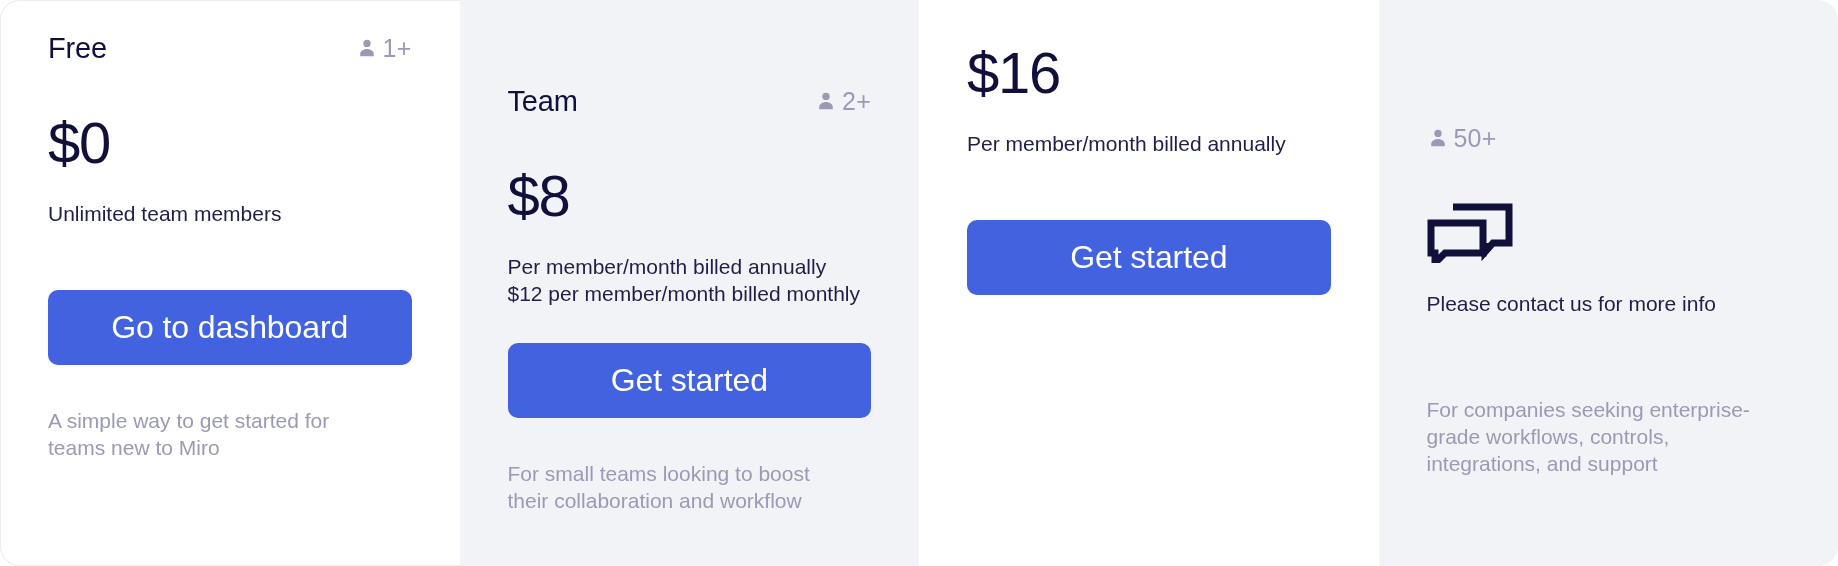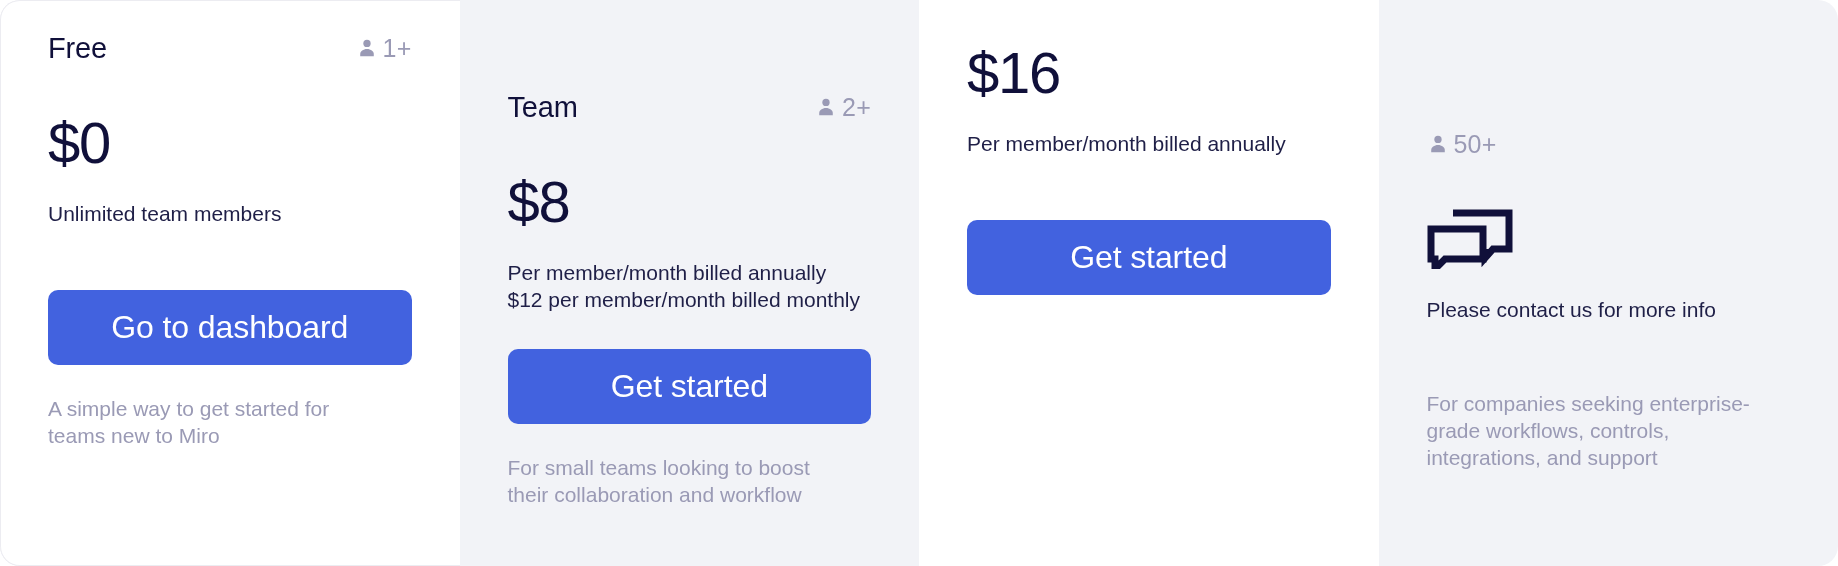--- a/index.html
+++ b/index.html
@@ -132,21 +132,21 @@
     font-size: 32px;
     line-height: 75px;
     letter-spacing: -0.1px;
     cursor: pointer;
     padding: 0;
     text-align: center;
   }
 
   
   .blurb {
-    margin-top: 30px;
+    margin-top: 42px;
     font-size: 21px;
     line-height: 27px;
     color: #9a9ab5;
     max-width: 330px;
   }
 </style>
 </head>
 <body>
 
 <div class="pricing-row" id="row">

